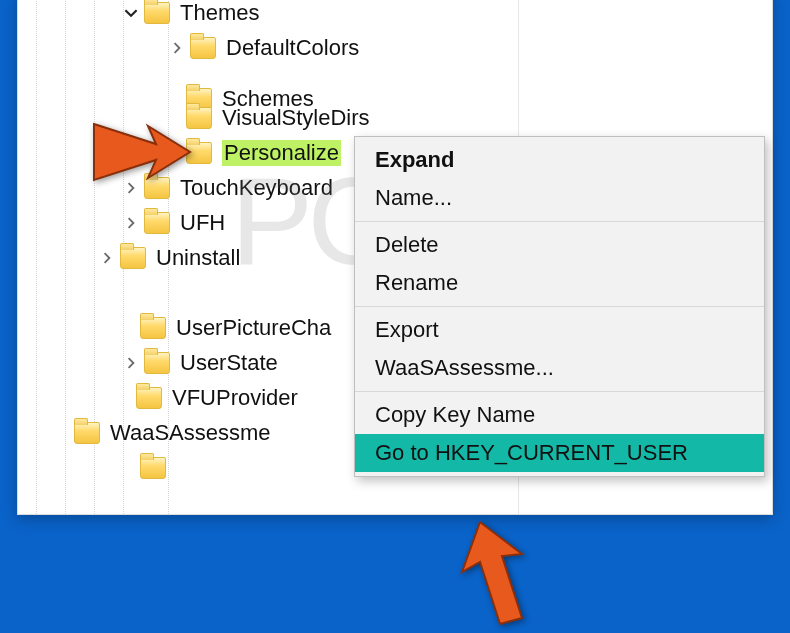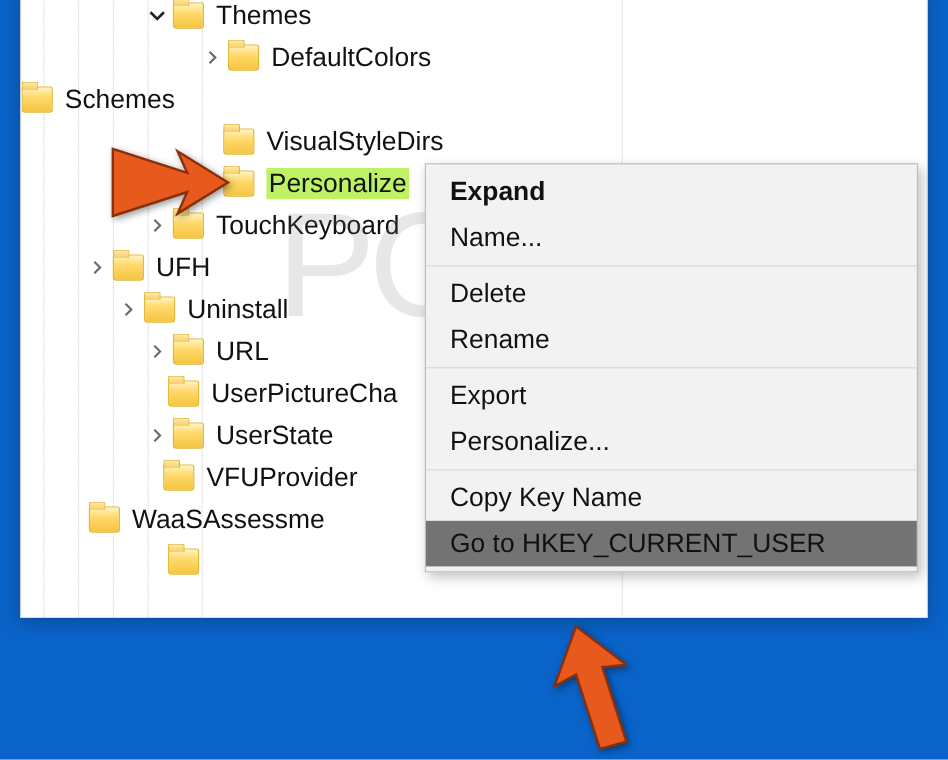--- a/index.html
+++ b/index.html
@@ -96,21 +96,21 @@
   }
   .menu-item {
     padding: 6px 20px;
     font-size: 22px;
     color: #111;
     display: flex;
     align-items: center;
     justify-content: space-between;
   }
   .menu-item.hover {
-    background: #737373;
+    background: #14b8a6;
   }
   .menu-sep {
     height: 1px;
     margin: 4px 0;
     background: #d8d8d8;
   }
   .submenu-arrow {
     width: 10px; height: 10px;
     border-top: 6px solid transparent;
     border-bottom: 6px solid transparent;
@@ -159,21 +159,21 @@
     <div class="tree-row" style="top:39px;padding-left:150px">
       <span class="chev">
         <svg width="12" height="12" viewBox="0 0 10 10">
             <path d="M3 1 L7 5 L3 9" stroke="#6a6a6a" stroke-width="1.5" fill="none"></path>
           </svg>
       </span>
       <span class="folder-icon"></span>
       <span class="label">DefaultColors</span>
     </div>
 
-    <div class="tree-row" style="top:74px;">
+    <div class="tree-row" style="top:90px;padding-left:168px">
       <span class="folder-icon"></span>
       <span class="label">Schemes</span>
     </div>
 
     <div class="tree-row" style="top:109px;padding-left:168px">
       <span class="folder-icon"></span>
       <span class="label">VisualStyleDirs</span>
     </div>
 
     <div class="tree-row" style="top:144px;padding-left:168px">
@@ -183,46 +183,37 @@
 
     <div class="tree-row" style="top:179px;padding-left:104px">
       <span class="chev">
           <svg width="12" height="12" viewBox="0 0 10 10">
             <path d="M3 1 L7 5 L3 9" stroke="#6a6a6a" stroke-width="1.5" fill="none"></path>
           </svg>
         </span>
       <span class="folder-icon"></span>
       <span class="label">TouchKeyboard</span>
     </div>
-    <div class="tree-row" style="top:214px;padding-left:54px">
+    <div class="tree-row" style="top:214px;padding-left:104px">
       <span class="chev">
           <svg width="12" height="12" viewBox="0 0 10 10">
             <path d="M3 1 L7 5 L3 9" stroke="#6a6a6a" stroke-width="1.5" fill="none"></path>
           </svg>
         </span>
       <span class="folder-icon"></span>
       <span class="label">UFH</span>
     </div>
     <div class="tree-row" style="top:249px;padding-left:80px">
       <span class="chev">
           <svg width="12" height="12" viewBox="0 0 10 10">
             <path d="M3 1 L7 5 L3 9" stroke="#6a6a6a" stroke-width="1.5" fill="none"></path>
           </svg>
         </span>
       <span class="folder-icon"></span>
       <span class="label">Uninstall</span>
-    </div>
-    <div class="tree-row" style="top:284px;padding-left:104px">
-      <span class="chev">
-          <svg width="12" height="12" viewBox="0 0 10 10">
-            <path d="M3 1 L7 5 L3 9" stroke="#6a6a6a" stroke-width="1.5" fill="none"></path>
-          </svg>
-        </span>
-      <span class="folder-icon"></span>
-      <span class="label">URL</span>
     </div>
     <div class="tree-row" style="top:354px;padding-left:104px">
       <span class="chev">
           <svg width="12" height="12" viewBox="0 0 10 10">
             <path d="M3 1 L7 5 L3 9" stroke="#6a6a6a" stroke-width="1.5" fill="none"></path>
           </svg>
         </span>
       <span class="folder-icon"></span>
       <span class="label">UserState</span>
     </div>
@@ -261,21 +252,21 @@
     <span>Delete</span>
   </div>
   <div class="menu-item">
     <span>Rename</span>
   </div>
   <div class="menu-sep"></div>
   <div class="menu-item">
     <span>Export</span>
   </div>
   <div class="menu-item">
-    <span>Personalize...</span>
+    <span>WaaSAssessme...</span>
   </div>
   <div class="menu-sep"></div>
   <div class="menu-item">
     <span>Copy Key Name</span>
   </div>
   <div class="menu-item hover">
     <span>Go to HKEY_CURRENT_USER</span>
   </div>
 </div>
 

